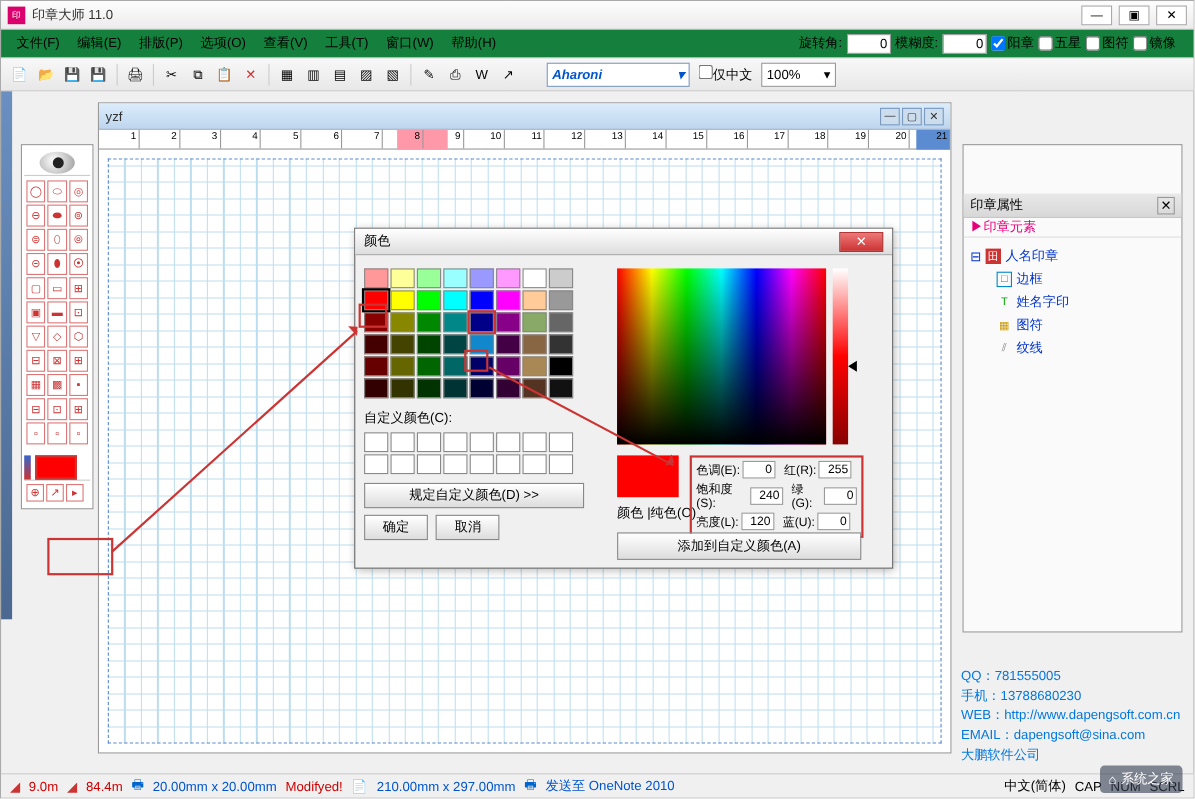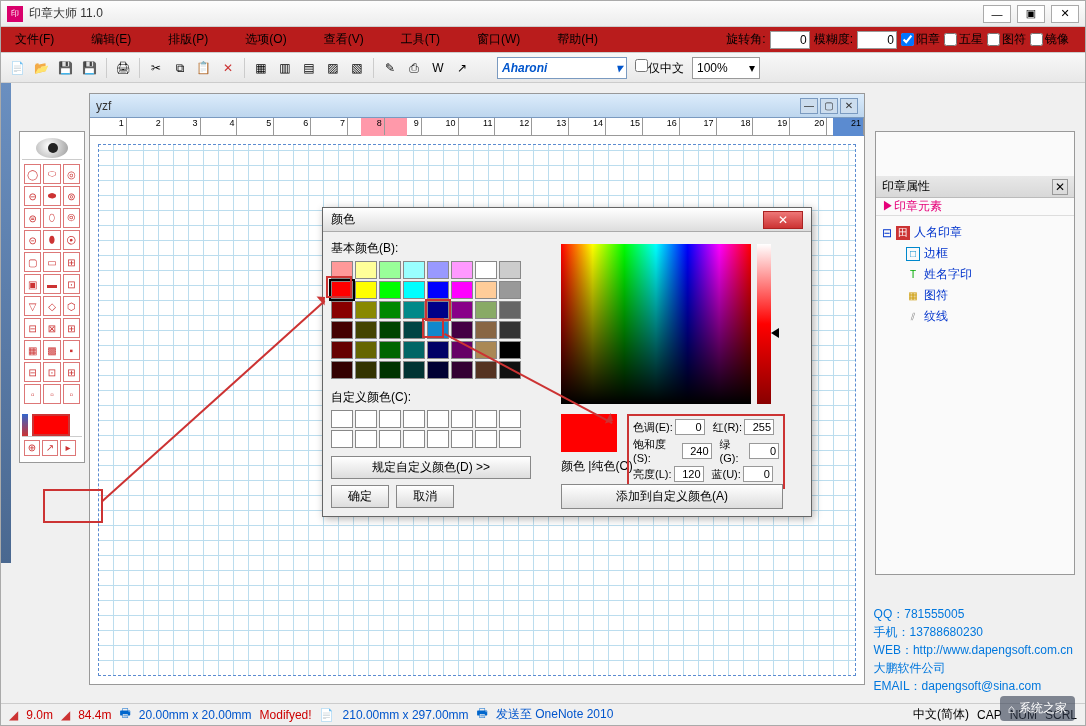--- a/index.html
+++ b/index.html
@@ -3,21 +3,21 @@
 <meta charset="utf-8">
 <style>
 * { margin: 0; padding: 0; box-sizing: border-box; font-family: "Microsoft YaHei", Arial, sans-serif; font-size: 12px; }
 body { background: #fff; width: 1086px; height: 726px; overflow: hidden; position: relative; }
 .main-window { width: 1086px; height: 726px; border: 1px solid #aaa; background: #f0f0f0; position: relative; }
 .title-bar { height: 26px; background: linear-gradient(#fdfdfd, #ececec); display: flex; align-items: center; padding: 0 6px; border-bottom: 1px solid #ccc; }
 .title-logo { width: 16px; height: 16px; background: #d9006c; color: #fff; font-size: 8px; display: flex; align-items: center; justify-content: center; margin-right: 6px; }
 .title-text { font-size: 12px; color: #333; }
 .win-ctrl { margin-left: auto; display: flex; gap: 6px; }
 .win-btn { width: 28px; height: 18px; border: 1px solid #aaa; background: #fff; display: flex; align-items: center; justify-content: center; font-size: 11px; }
-.menu-bar { height: 26px; background: #b91c1c; border-bottom: 1px solid #ccc; display: flex; align-items: center; padding: 0 6px; gap: 21px; }
+.menu-bar { height: 26px; background: #15803d; border-bottom: 1px solid #ccc; display: flex; align-items: center; padding: 0 6px; }
 .menu-item { padding: 4px 8px; cursor: pointer; }
 .top-controls { margin-left: auto; display: flex; align-items: center; gap: 4px; padding-right: 10px; }
 .top-controls input[type="text"] { width: 40px; height: 18px; border: 1px solid #999; padding: 0 2px; text-align: right; }
 .top-controls label { display: flex; align-items: center; gap: 2px; }
 .toolbar { height: 30px; background: linear-gradient(#f8f8f8, #e8e8e8); border-bottom: 1px solid #ccc; display: flex; align-items: center; padding: 0 6px; gap: 2px; }
 .tb-btn { width: 22px; height: 22px; display: flex; align-items: center; justify-content: center; border: 1px solid transparent; }
 .tb-sep { width: 1px; height: 20px; background: #ccc; margin: 0 3px; }
 .font-box { width: 130px; height: 22px; border: 1px solid #7a9ac0; background: #fff; color: #0055cc; font-style: italic; font-weight: bold; padding: 2px 4px; display: flex; align-items: center; }
 .zoom-box { width: 68px; height: 22px; border: 1px solid #999; background: #fff; padding: 2px 4px; display: flex; align-items: center; }
 .tab-area { display: flex; gap: 4px; margin-left: 10px; }
@@ -283,21 +283,20 @@
     </div>
   </div>
 
   <div class="color-dialog">
     <div class="dlg-title">
       <span>颜色</span>
       <div class="dlg-close">✕</div>
     </div>
     <div class="dlg-body">
       <div class="dlg-left">
-        <div>基本颜色(B):</div>
         <div class="swatch-grid" id="swatch-grid">
             <div class="sw" style="background: rgb(255, 153, 153);"></div>
             <div class="sw" style="background: rgb(255, 255, 153);"></div>
             <div class="sw" style="background: rgb(153, 255, 153);"></div>
             <div class="sw" style="background: rgb(153, 255, 255);"></div>
             <div class="sw" style="background: rgb(153, 153, 255);"></div>
             <div class="sw" style="background: rgb(255, 153, 255);"></div>
             <div class="sw" style="background: rgb(255, 255, 255);"></div>
             <div class="sw" style="background: rgb(204, 204, 204);"></div>
             <div class="sw" style="background: rgb(255, 0, 0); outline: rgb(0, 0, 0) solid 2px;"></div>
@@ -400,22 +399,22 @@
   <div class="red-frame" style="top:317px;left:421px;width:22px;height:20px"></div>
   <div class="arrow-line" style="top:500px;left:100px;width:300px;transform:rotate(-42deg)"></div>
   <div class="arrow-head" style="top:290px;left:318px;border-left-color:#c33;transform:rotate(-42deg)"></div>
   <div class="arrow-line" style="top:332px;left:444px;width:190px;transform:rotate(28deg)"></div>
   <div class="arrow-head" style="top:414px;left:606px;border-left-color:#c33;transform:rotate(28deg)"></div>
 
   <div class="footer-info">
     <div>QQ：781555005</div>
     <div>手机：13788680230</div>
     <div>WEB：http://www.dapengsoft.com.cn</div>
+    <div>EMAIL：dapengsoft@sina.com</div>
     <div>大鹏软件公司</div>
-    <div>EMAIL：dapengsoft@sina.com</div>
   </div>
 
   <div class="status-bar">
     <span style="color:#c33">◢</span>
       <span class="status-red">9.0m</span>
     <span style="color:#c33">◢</span>
       <span class="status-red">84.4m</span>
     <span style="color:#06c">🖶</span>
       <span class="status-blue">20.00mm x 20.00mm</span>
     <span class="status-red">Modifyed!</span>

